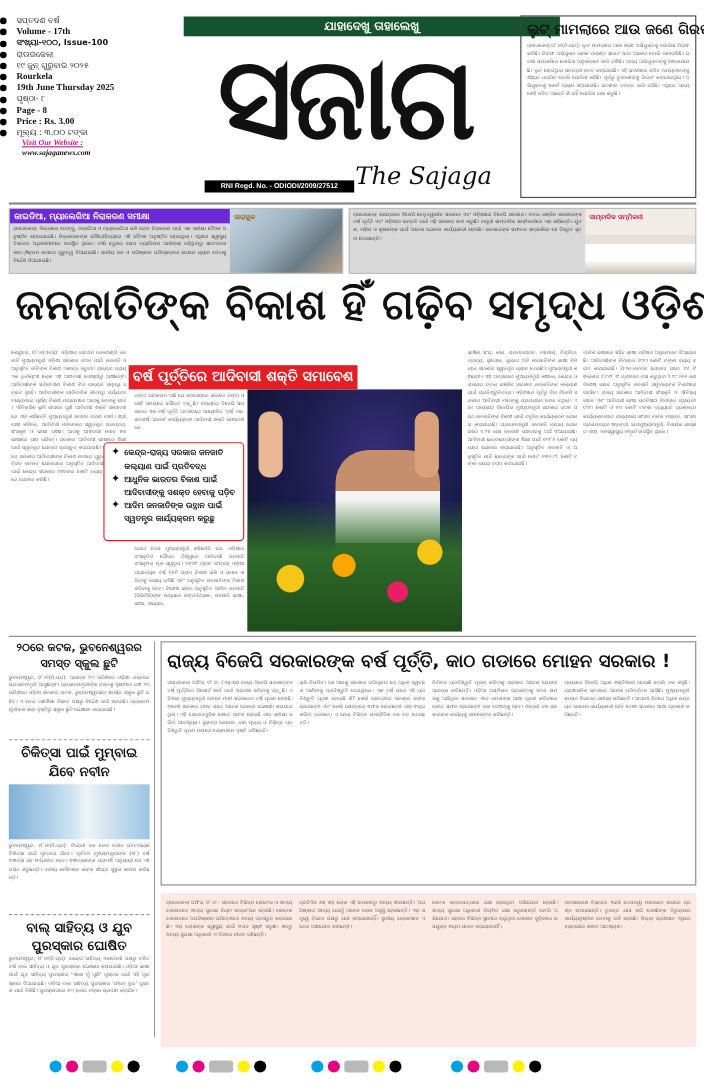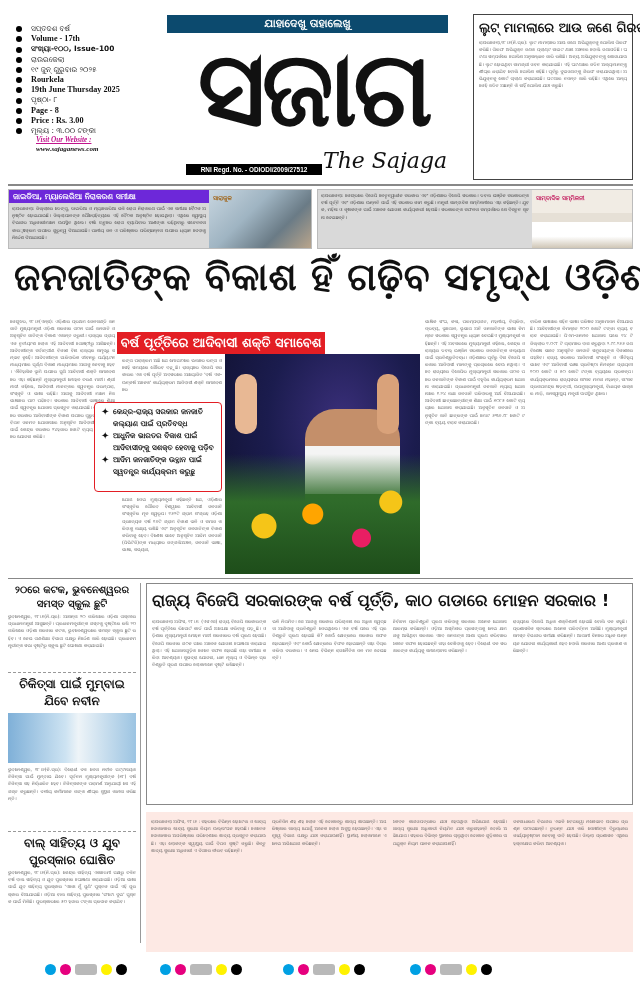--- a/index.html
+++ b/index.html
@@ -2,30 +2,30 @@
 <html><head>
 <meta charset="utf-8">
 <style>
   * { box-sizing: border-box; margin: 0; padding: 0; }
   html, body { width: 640px; height: 988px; background: #fff; overflow: hidden; }
   body { font-family: "DejaVu Sans", sans-serif; color: #111; position: relative; }
 
   .abs { position: absolute; }
 
   
-  .info { left: 16px; top: 14px; width: 150px; font-size: 7.4px; line-height: 10.2px; margin-top: 10px; }
+  .info { left: 0; top: 14px; width: 150px; font-size: 7.4px; line-height: 10.2px; }
   .info ul { list-style: none; }
   .info li { display: flex; align-items: center; }
   .info li .dot { width: 6px; height: 6px; border-radius: 50%; background: #000; margin-right: 9px; flex: none; }
   .info li.en { font-family: "Liberation Serif", serif; font-weight: bold; font-size: 8.2px; }
   .info .visit { margin-left: 20px; color: #c0148c; font-family: "Liberation Serif", serif; font-style: italic; font-weight: bold; text-decoration: underline; font-size: 7.2px; line-height: 9px; }
   .info .site { margin-left: 20px; font-family: "Liberation Serif", serif; font-style: italic; font-weight: bold; font-size: 7px; line-height: 9px; }
 
   
-  .slogan { left: 167px; top: 15px; width: 281px; height: 18px; background: #0c4a6e; color: #fff; text-align: center; font-size: 11px; line-height: 18px; font-weight: bold; }
+  .slogan { left: 167px; top: 15px; width: 342px; height: 18px; background: #14532d; color: #fff; text-align: center; font-size: 11px; line-height: 18px; font-weight: bold; }
   .logo { left: 167px; top: 36px; width: 293px; height: 106px; font-size: 104px; line-height: 106px; font-weight: bold; text-align: center; letter-spacing: -4px; color: #111; font-family: "DejaVu Sans", sans-serif; }
   .daily { left: 212px; top: 152px; font-size: 7.5px; font-weight: bold; font-style: italic; font-family: "Liberation Sans", sans-serif; margin-top: 47px; }
   .rni { left: 186px; top: 164px; width: 136px; height: 11px; background: #000; color: #fff; font-size: 6.4px; line-height: 11px; text-align: center; font-weight: bold; font-family: "Liberation Sans", sans-serif; }
   .sajaga { left: 323px; top: 148px; font-family: "DejaVu Serif", serif; font-style: italic; font-size: 22px; color: #111; }
 
   
   .tr-box { left: 473px; top: 14px; width: 160px; height: 166px; border: 1px solid #444; padding: 4px 5px; }
   .tr-box h2 { font-size: 13px; font-weight: bold; line-height: 18px; margin-bottom: 2px; white-space: nowrap; }
 
   .txt { font-size: 4.6px; line-height: 7.2px; color: #555; text-align: justify; word-break: break-all; overflow: hidden; }

